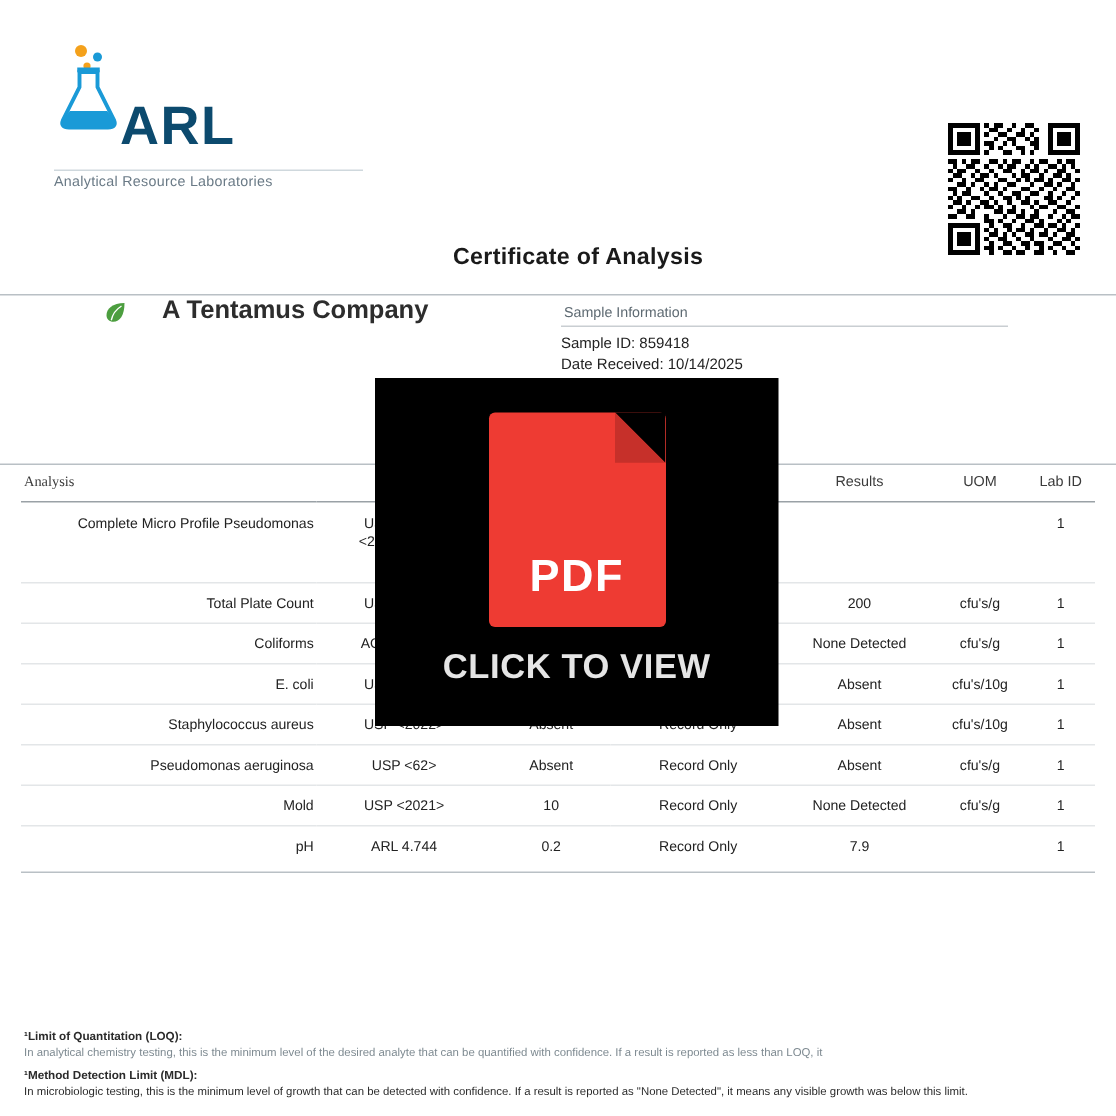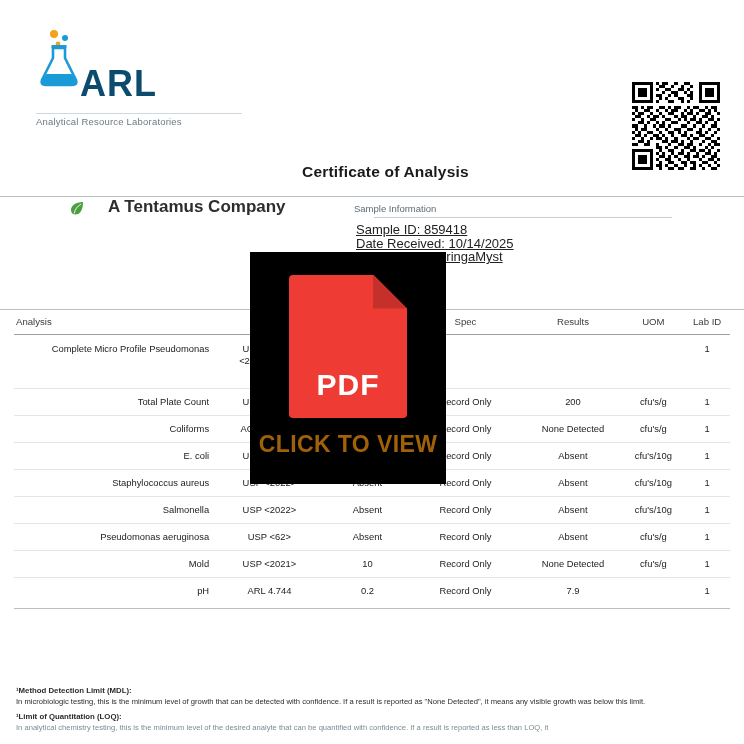--- a/index.html
+++ b/index.html
@@ -103,41 +103,40 @@
     background: #b9c0c5;
   }
 
   
   .sampleinfo {
     position: relative;
     height: 112px;
   }
   .si-head {
     position: absolute;
-    left: 354px;
+    left: 376px;
     top: 6px;
     font-size: 9.5px;
     color: #5e6a72;
   }
   .si-rule {
     position: absolute;
     left: 374px;
     top: 20px;
     width: 298px;
     height: 1px;
     background: #c9ced2;
   }
   .si-lines {
     position: absolute;
-    left: 356px;
+    left: 374px;
     top: 26px;
-    font-size: 13px;
+    font-size: 10px;
     line-height: 13.5px;
     color: #222;
-    text-decoration: underline;
   }
 
   
   .table-wrap {
     position: relative;
     padding: 0 14px;
     box-sizing: border-box;
   }
   table.results {
     width: 716px;
@@ -147,20 +146,21 @@
   table.results th {
     font-weight: normal;
     color: #3b3b3b;
     padding: 6px 2px 7px 2px;
     border-bottom: 1px solid #9aa1a6;
     font-size: 9.6px;
   }
   table.results th.left {
     text-align: left;
     padding-left: 2px;
+    font-family: Liberation Serif, serif;
   }
   table.results td {
     padding: 7.5px 2px;
     text-align: center;
     color: #222;
     border-bottom: 1px solid #e3e6e8;
     vertical-align: top;
   }
   table.results td.left {
     text-align: right;
@@ -206,21 +206,21 @@
   }
   .fn-cut {
     color: #7e8a91;
   }
 
   
   .pdf-overlay {
     position: absolute;
     left: 250px;
     top: 252px;
-    width: 196px;
+    width: 269px;
     height: 232px;
     background: #000000;
     display: flex;
     flex-direction: column;
     align-items: center;
     justify-content: center;
   }
   .pdf-icon {
     position: relative;
     width: 118px;
@@ -258,21 +258,21 @@
     right: 0;
     bottom: 16px;
     text-align: center;
     color: #ffffff;
     font-weight: bold;
     font-size: 30px;
     letter-spacing: 1px;
   }
   .click-to-view {
     margin-top: 13px;
-    color: #a16207;
+    color: #e5e5e5;
     font-weight: bold;
     font-size: 23px;
     letter-spacing: 0.4px;
     text-align: center;
   }
 </style>
 </head>
 <body>
 
 <div class="page">
@@ -607,29 +607,20 @@
         <tr>
           <td class="left">Staphylococcus aureus</td>
           <td>USP &lt;2022&gt;</td>
           <td>Absent</td>
           <td>Record Only</td>
           <td>Absent</td>
           <td>cfu's/10g</td>
           <td>1</td>
         </tr>
         <tr>
-          <td class="left">Salmonella</td>
-          <td>USP &lt;2022&gt;</td>
-          <td>Absent</td>
-          <td>Record Only</td>
-          <td>Absent</td>
-          <td>cfu's/10g</td>
-          <td>1</td>
-        </tr>
-        <tr>
           <td class="left">Pseudomonas aeruginosa</td>
           <td>USP &lt;62&gt;</td>
           <td>Absent</td>
           <td>Record Only</td>
           <td>Absent</td>
           <td>cfu's/g</td>
           <td>1</td>
         </tr>
         <tr>
           <td class="left">Mold</td>
@@ -649,26 +640,26 @@
           <td></td>
           <td>1</td>
         </tr>
       </tbody>
     </table>
     <div class="table-bottom-rule"></div>
   </div>
 
   <div class="footnotes">
     <p>
+      <span class="fn-title">¹Limit of Quantitation (LOQ):</span><br>
+      <span class="fn-cut">In analytical chemistry testing, this is the minimum level of the desired analyte that can be quantified with confidence. If a result is reported as less than LOQ, it</span>
+    </p>
+    <p>
       <span class="fn-title">¹Method Detection Limit (MDL):</span><br>
       <span>In microbiologic testing, this is the minimum level of growth that can be detected with confidence. If a result is reported as "None Detected", it means any visible growth was below this limit.</span>
-    </p>
-    <p>
-      <span class="fn-title">¹Limit of Quantitation (LOQ):</span><br>
-      <span class="fn-cut">In analytical chemistry testing, this is the minimum level of the desired analyte that can be quantified with confidence. If a result is reported as less than LOQ, it</span>
     </p>
   </div>
 
   <div class="pdf-overlay">
     <div class="pdf-icon">
       <div class="sheet"></div>
       <div class="fold"></div>
       <div class="fold-shade"></div>
       <div class="pdf-label">PDF</div>
     </div>

